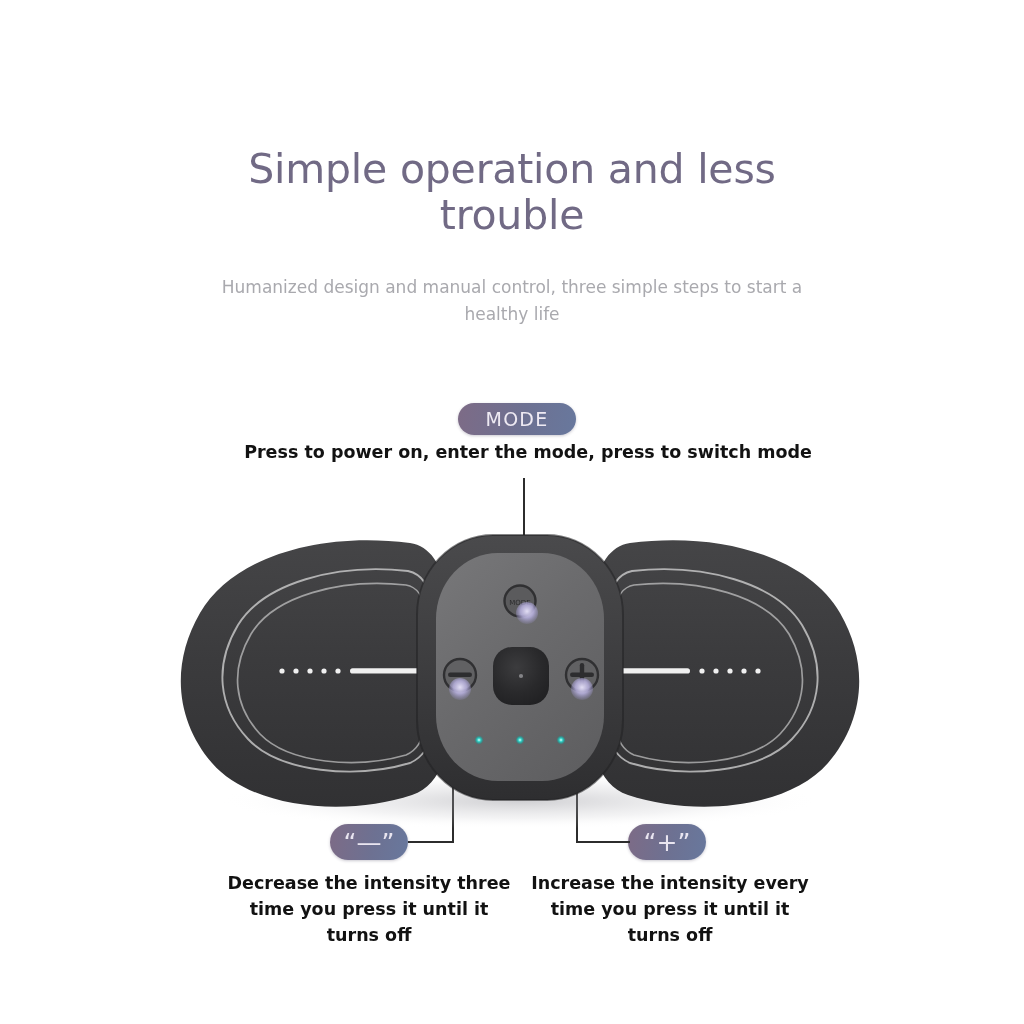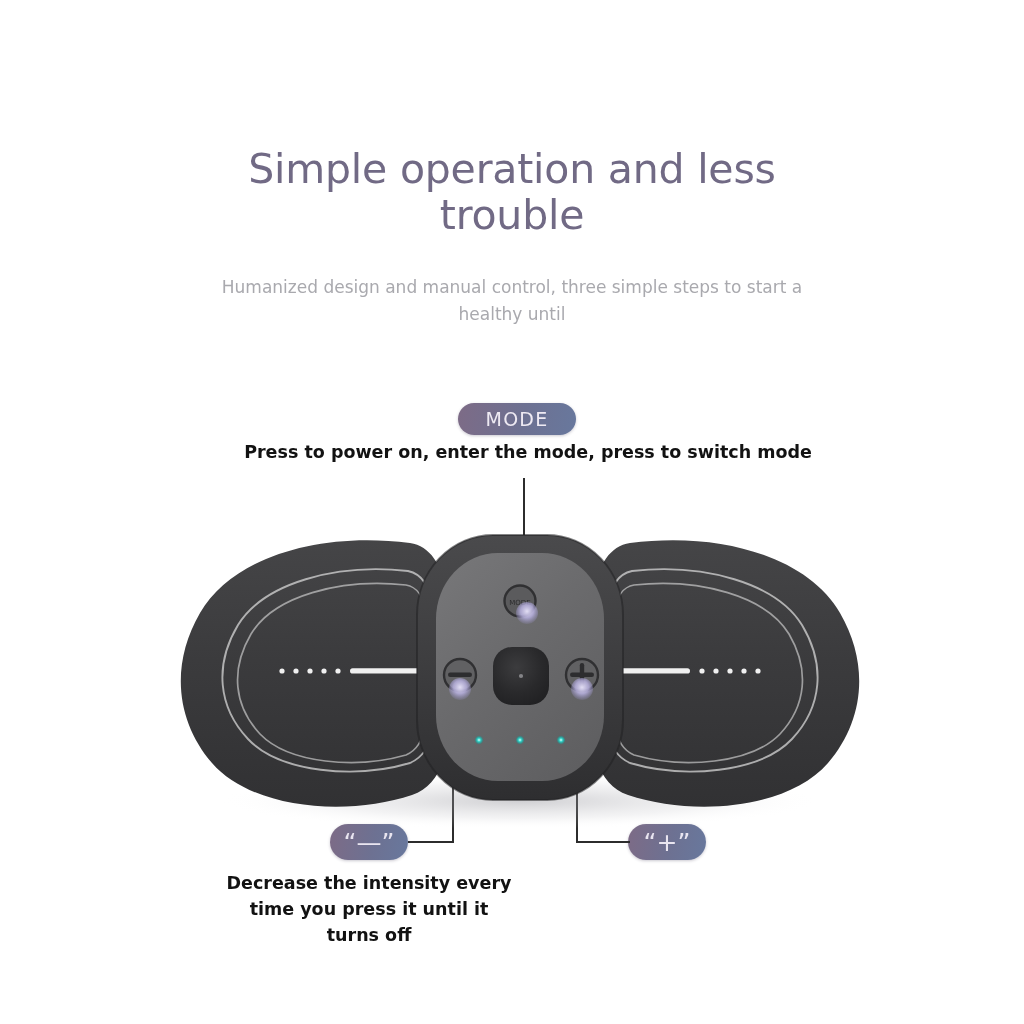--- a/index.html
+++ b/index.html
@@ -133,41 +133,42 @@
   }
   .device svg { display: block; width: 720px; height: 350px; }
 </style>
 </head>
 <body>
 
 <div class="page">
 
   <div class="header">
     <div class="headline">Simple operation and less trouble</div>
-    <div class="subhead">Humanized design and manual control, three simple steps to start a healthy until</div>
+    <div class="subhead">Humanized design and manual control, three simple steps to start a healthy life</div>
   </div>
 
   <div class="badge badge-mode">
     <span>MODE</span>
   </div>
   <div class="instr-top">Press to power on, enter the mode, press to switch mode</div>
   <div class="lead lead-v lead-mode"></div>
 
   <div class="badge badge-minus">
     <span class="sym">“—”</span>
   </div>
   <div class="lead lead-v lead-minus-v"></div>
   <div class="lead lead-h lead-minus-h"></div>
-  <div class="instr-col instr-left">Decrease the intensity every time you press it until it turns off</div>
+  <div class="instr-col instr-left">Decrease the intensity three time you press it until it turns off</div>
 
   <div class="badge badge-plus">
     <span class="sym">“+”</span>
   </div>
   <div class="lead lead-v lead-plus-v"></div>
   <div class="lead lead-h lead-plus-h"></div>
+  <div class="instr-col instr-right">Increase the intensity every time you press it until it turns off</div>
 
   <div class="device">
     <svg viewBox="0 0 720 350" xmlns="http://www.w3.org/2000/svg">
       <defs>
         <linearGradient id="wingGrad" x1="0" y1="0" x2="0" y2="1">
           <stop offset="0%" stop-color="#454547"></stop>
           <stop offset="45%" stop-color="#3b3b3d"></stop>
           <stop offset="100%" stop-color="#313133"></stop>
         </linearGradient>
         <linearGradient id="hubGrad" x1="0" y1="0" x2="0" y2="1">

